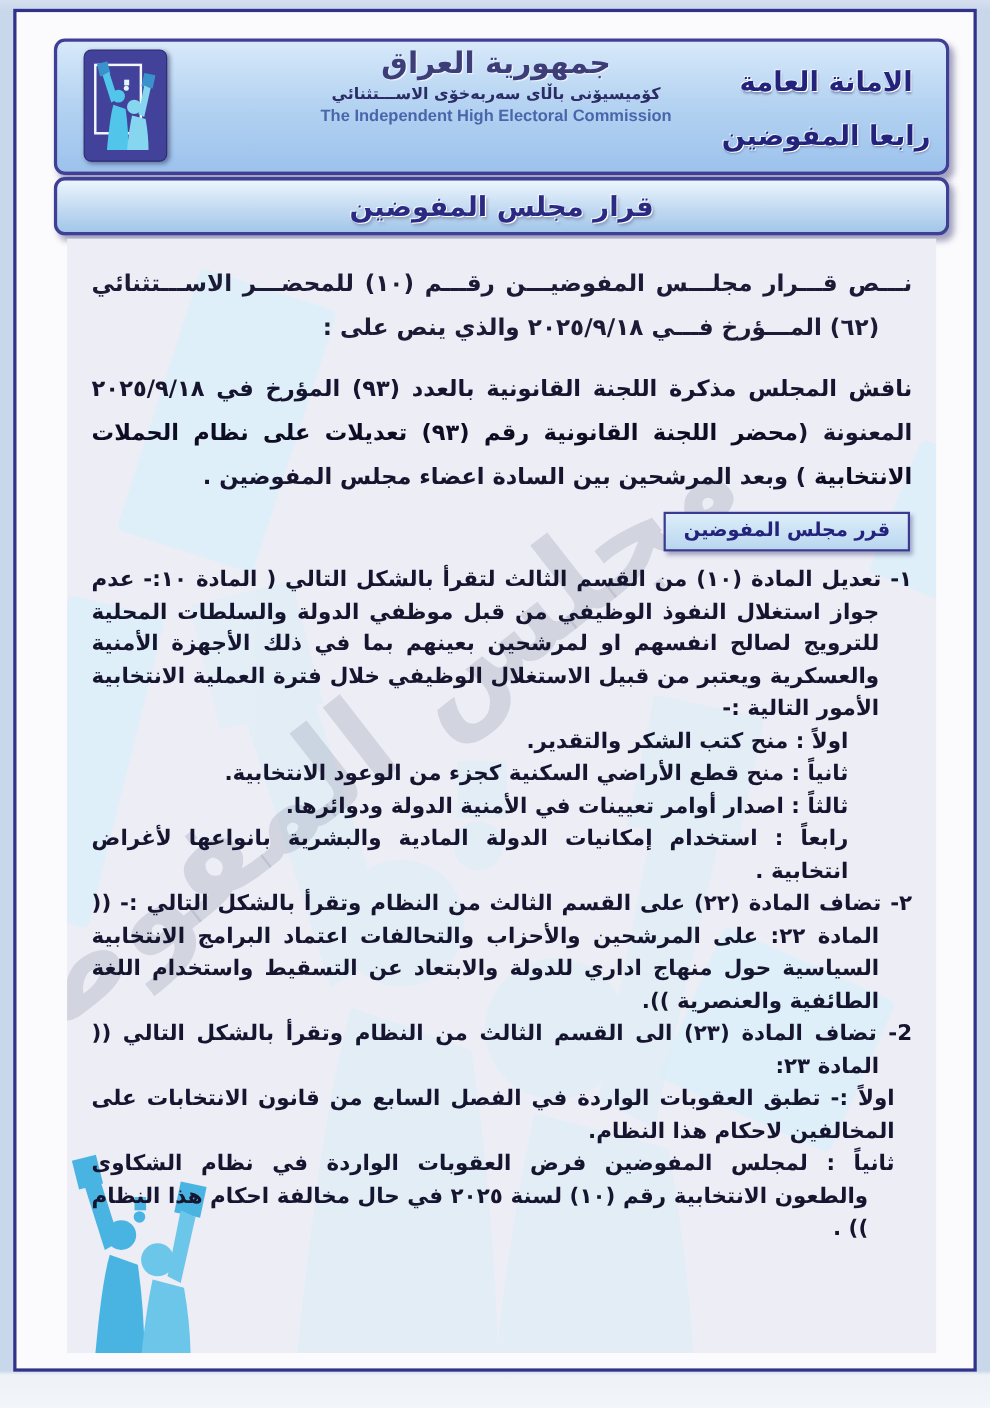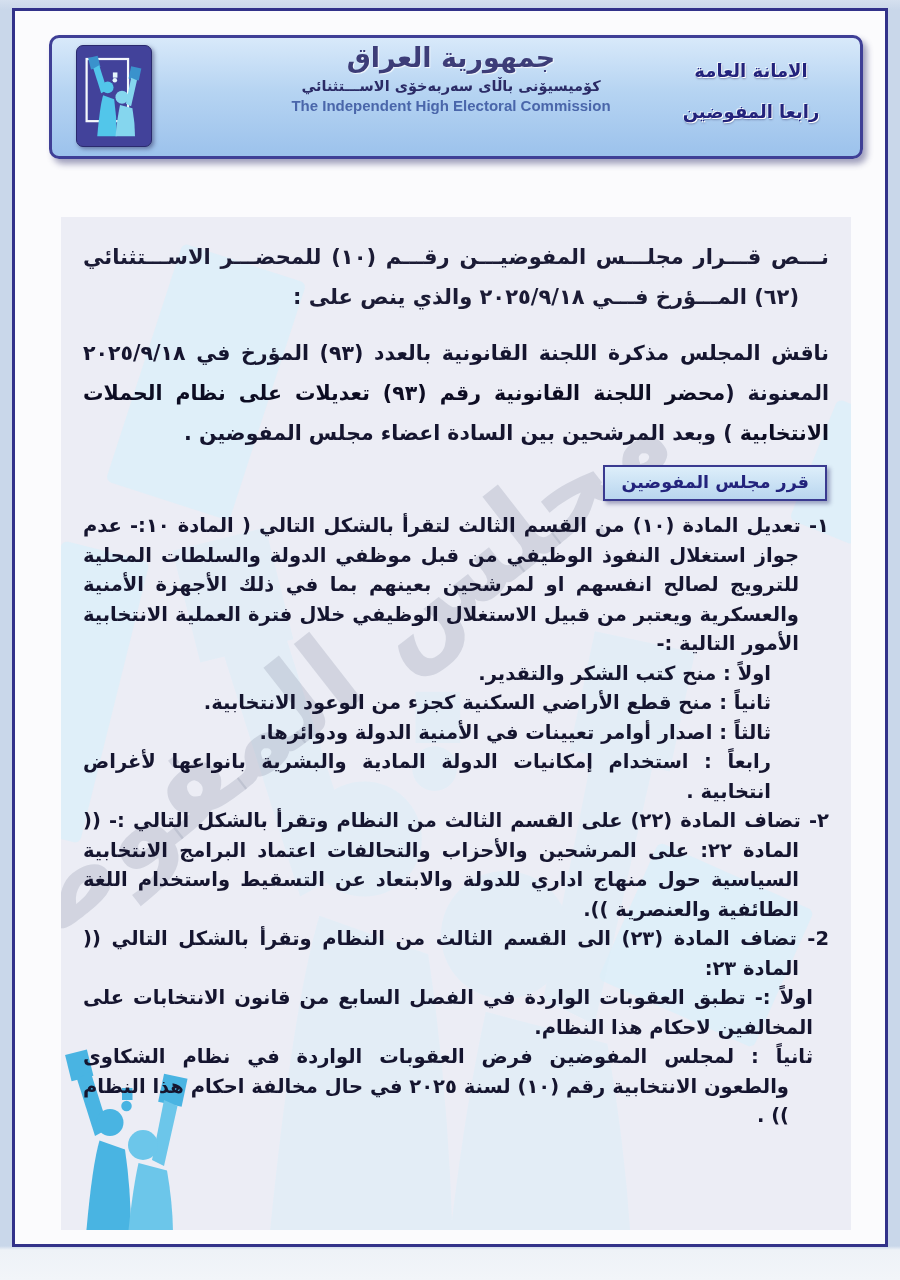--- a/index.html
+++ b/index.html
@@ -21,21 +21,21 @@
   }
   .logo-badge{position:absolute;left:24px;top:7px;width:74px;height:100px;
     background:#42429a;border:1px solid #2a2a6e;border-radius:7px;box-shadow:2px 2px 4px rgba(40,40,90,.5);}
   .logo-badge svg{position:absolute;left:0;top:0;width:100%;height:100%;}
   .hdr-center{position:absolute;left:220px;right:230px;top:4px;text-align:center;direction:rtl;}
   .callig1{font-size:27px;font-weight:700;color:#3d3d78;text-shadow:1px 1px 1px rgba(255,255,255,.8);}
   .callig2{font-size:22px;font-weight:700;color:#3d3d78;margin-top:1px;text-shadow:1px 1px 1px rgba(255,255,255,.8);}
   .kurdish{font-size:14.5px;font-weight:700;color:#2b2b66;margin-top:5px;}
   .english{font-size:15px;font-weight:700;color:#4a66aa;font-family:"Liberation Sans",sans-serif;margin-top:3px;}
   .hdr-right{position:absolute;right:14px;top:22px;width:190px;text-align:center;direction:rtl;}
-  .hdr-right div{font-size:18px;font-weight:800;color:#23237c;
+  .hdr-right div{font-size:25px;font-weight:800;color:#23237c;
     text-shadow:1px 1px 0 #fff,-1px -1px 0 rgba(255,255,255,.7),1px 2px 2px rgba(30,30,80,.35);}
   .hdr-right div + div{margin-top:20px;}
   
   .title-bar{
     position:absolute;left:34px;right:22px;top:150px;height:47px;
     border:3px solid #3f3f96;border-radius:10px;
     background:linear-gradient(180deg,#ecf5fd 0%,#c2daf1 55%,#a3c6e9 100%);
     box-shadow:4px 5px 6px rgba(50,50,110,0.45);
     display:flex;align-items:center;justify-content:center;
   }
@@ -109,20 +109,23 @@
       <div class="callig1">جمهورية العراق</div>
       <div class="kurdish">كۆمیسیۆنی باڵای سەربەخۆی الاســـتثنائي</div>
       <div class="english">The Independent High Electoral Commission</div>
     </div>
     <div class="hdr-right">
       <div>الامانة العامة</div>
       <div>رابعا المفوضين</div>
     </div>
   </div>
 
+  <div class="title-bar">
+    <span>قرار مجلس المفوضين</span>
+  </div>
 
   <div class="body-panel">
 
     <div class="wm wm-ribbon" style="left:80px;top:40px;width:130px;height:250px;transform:rotate(18deg);"></div>
     <div class="wm wm-ribbon" style="left:-35px;top:330px;width:90px;height:290px;transform:rotate(14deg);"></div>
     <div class="wm wm-ribbon" style="right:-30px;top:190px;width:70px;height:130px;transform:rotate(22deg);"></div>
     <div class="wm wm-ribbon" style="right:60px;bottom:210px;width:170px;height:150px;transform:rotate(24deg);"></div>
     <div class="wm wm-fig-big">
       <svg viewBox="0 0 100 132" preserveAspectRatio="xMidYMid meet" aria-hidden="true">
         <rect class="bal" x="10" y="8" width="15" height="18" transform="rotate(-14 17 17)"></rect>

